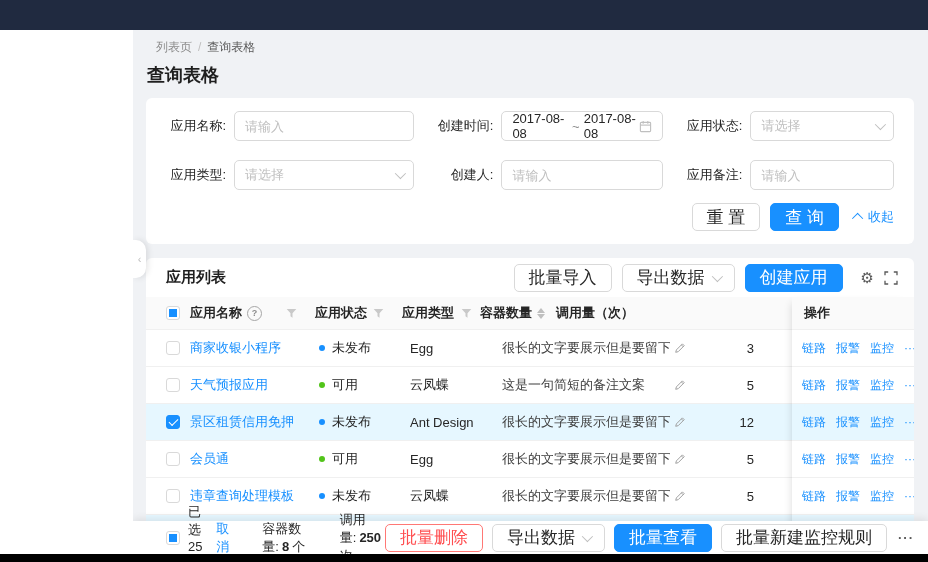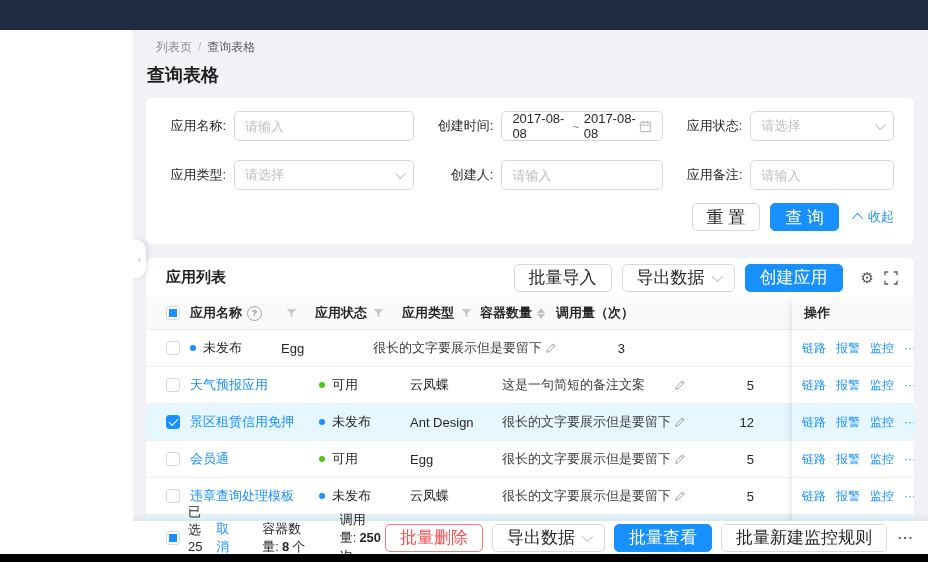--- a/index.html
+++ b/index.html
@@ -260,20 +260,21 @@
         <div class="th c-calls">
             <span>调用量（次）</span>
           </div>
       </div>
 
       <div>
           <div class="tr ">
       <div class="c-check">
               <span class="cb "></span>
             </div>
+      <div class="c-name"><span class="name-link">商家收银小程序</span></div>
       <div class="c-status status-cell">
               <i class="dot" style="background:#1890ff"></i>
               <span>未发布</span>
             </div>
       <div class="c-type">Egg</div>
       <div class="c-remark">
               <span class="remark-text">很长的文字要展示但是要留下 ... 尾巴</span>
               <span class="pencil">
                 <svg width="12" height="12" viewBox="0 0 14 14">
                   <path d="M2 12l2.9-.7 7-7L9.8 2.2l-7 7z" fill="none" stroke="#9b9b9b" stroke-width="1.1"></path>

